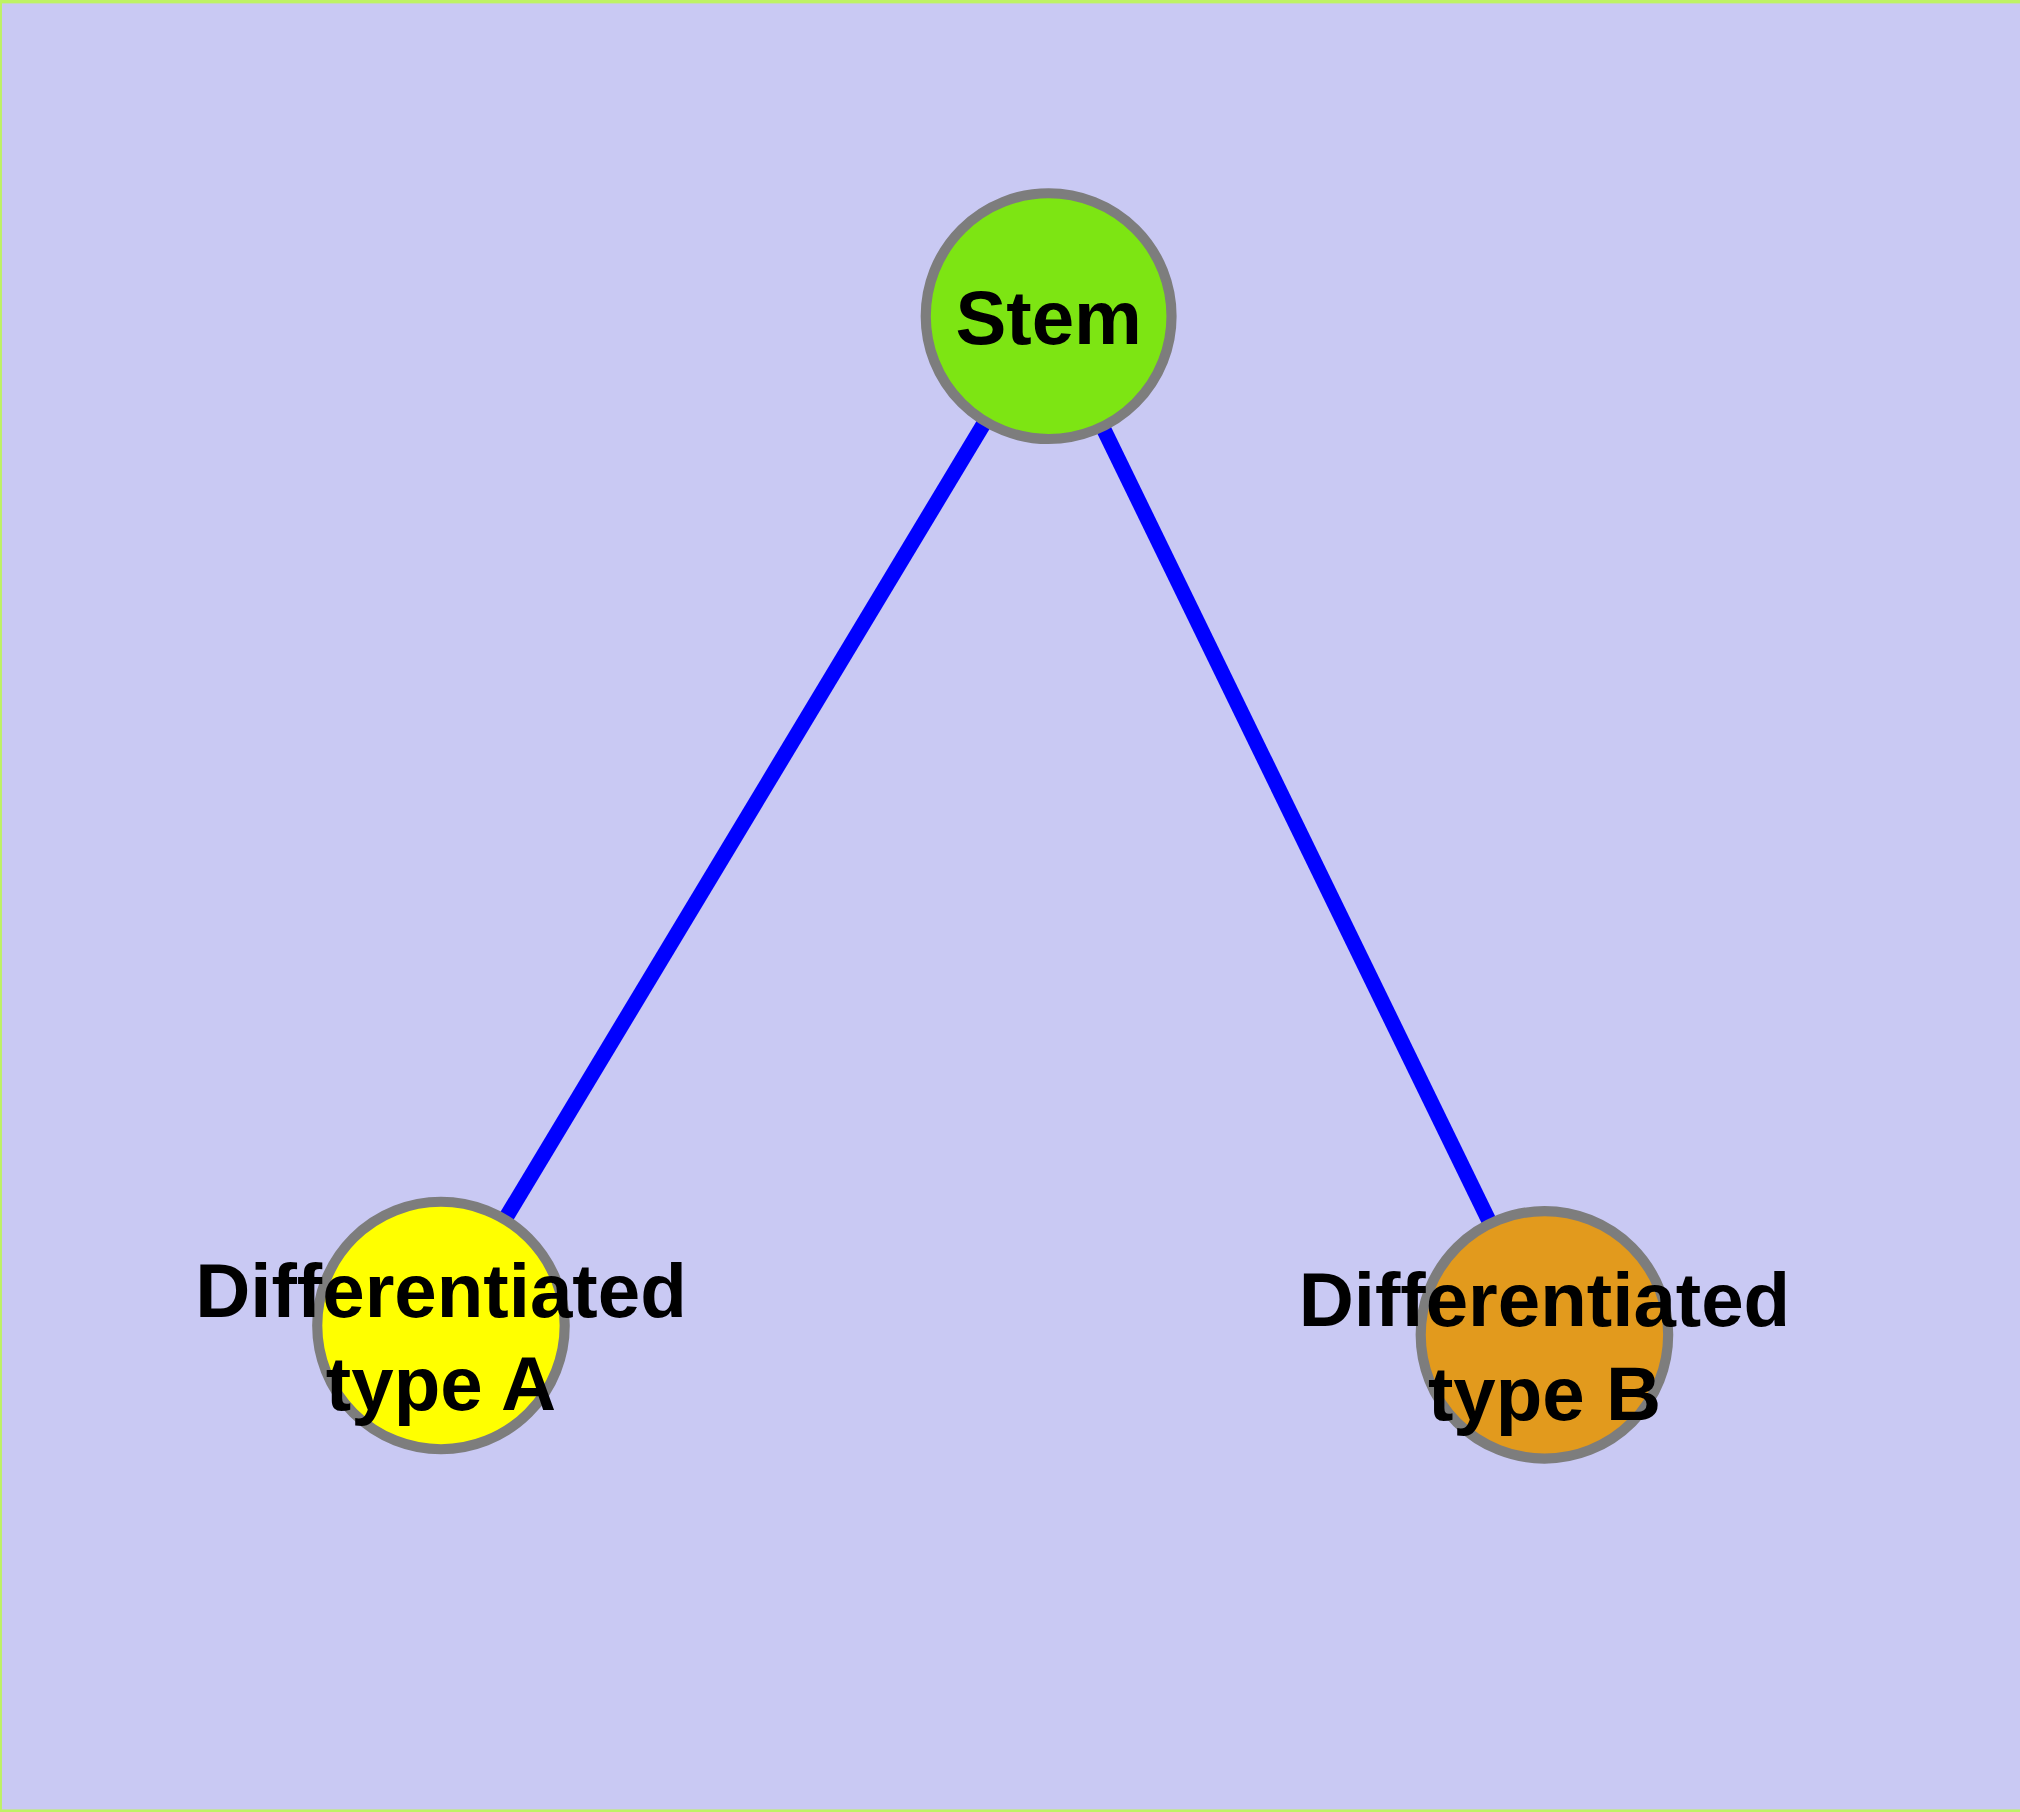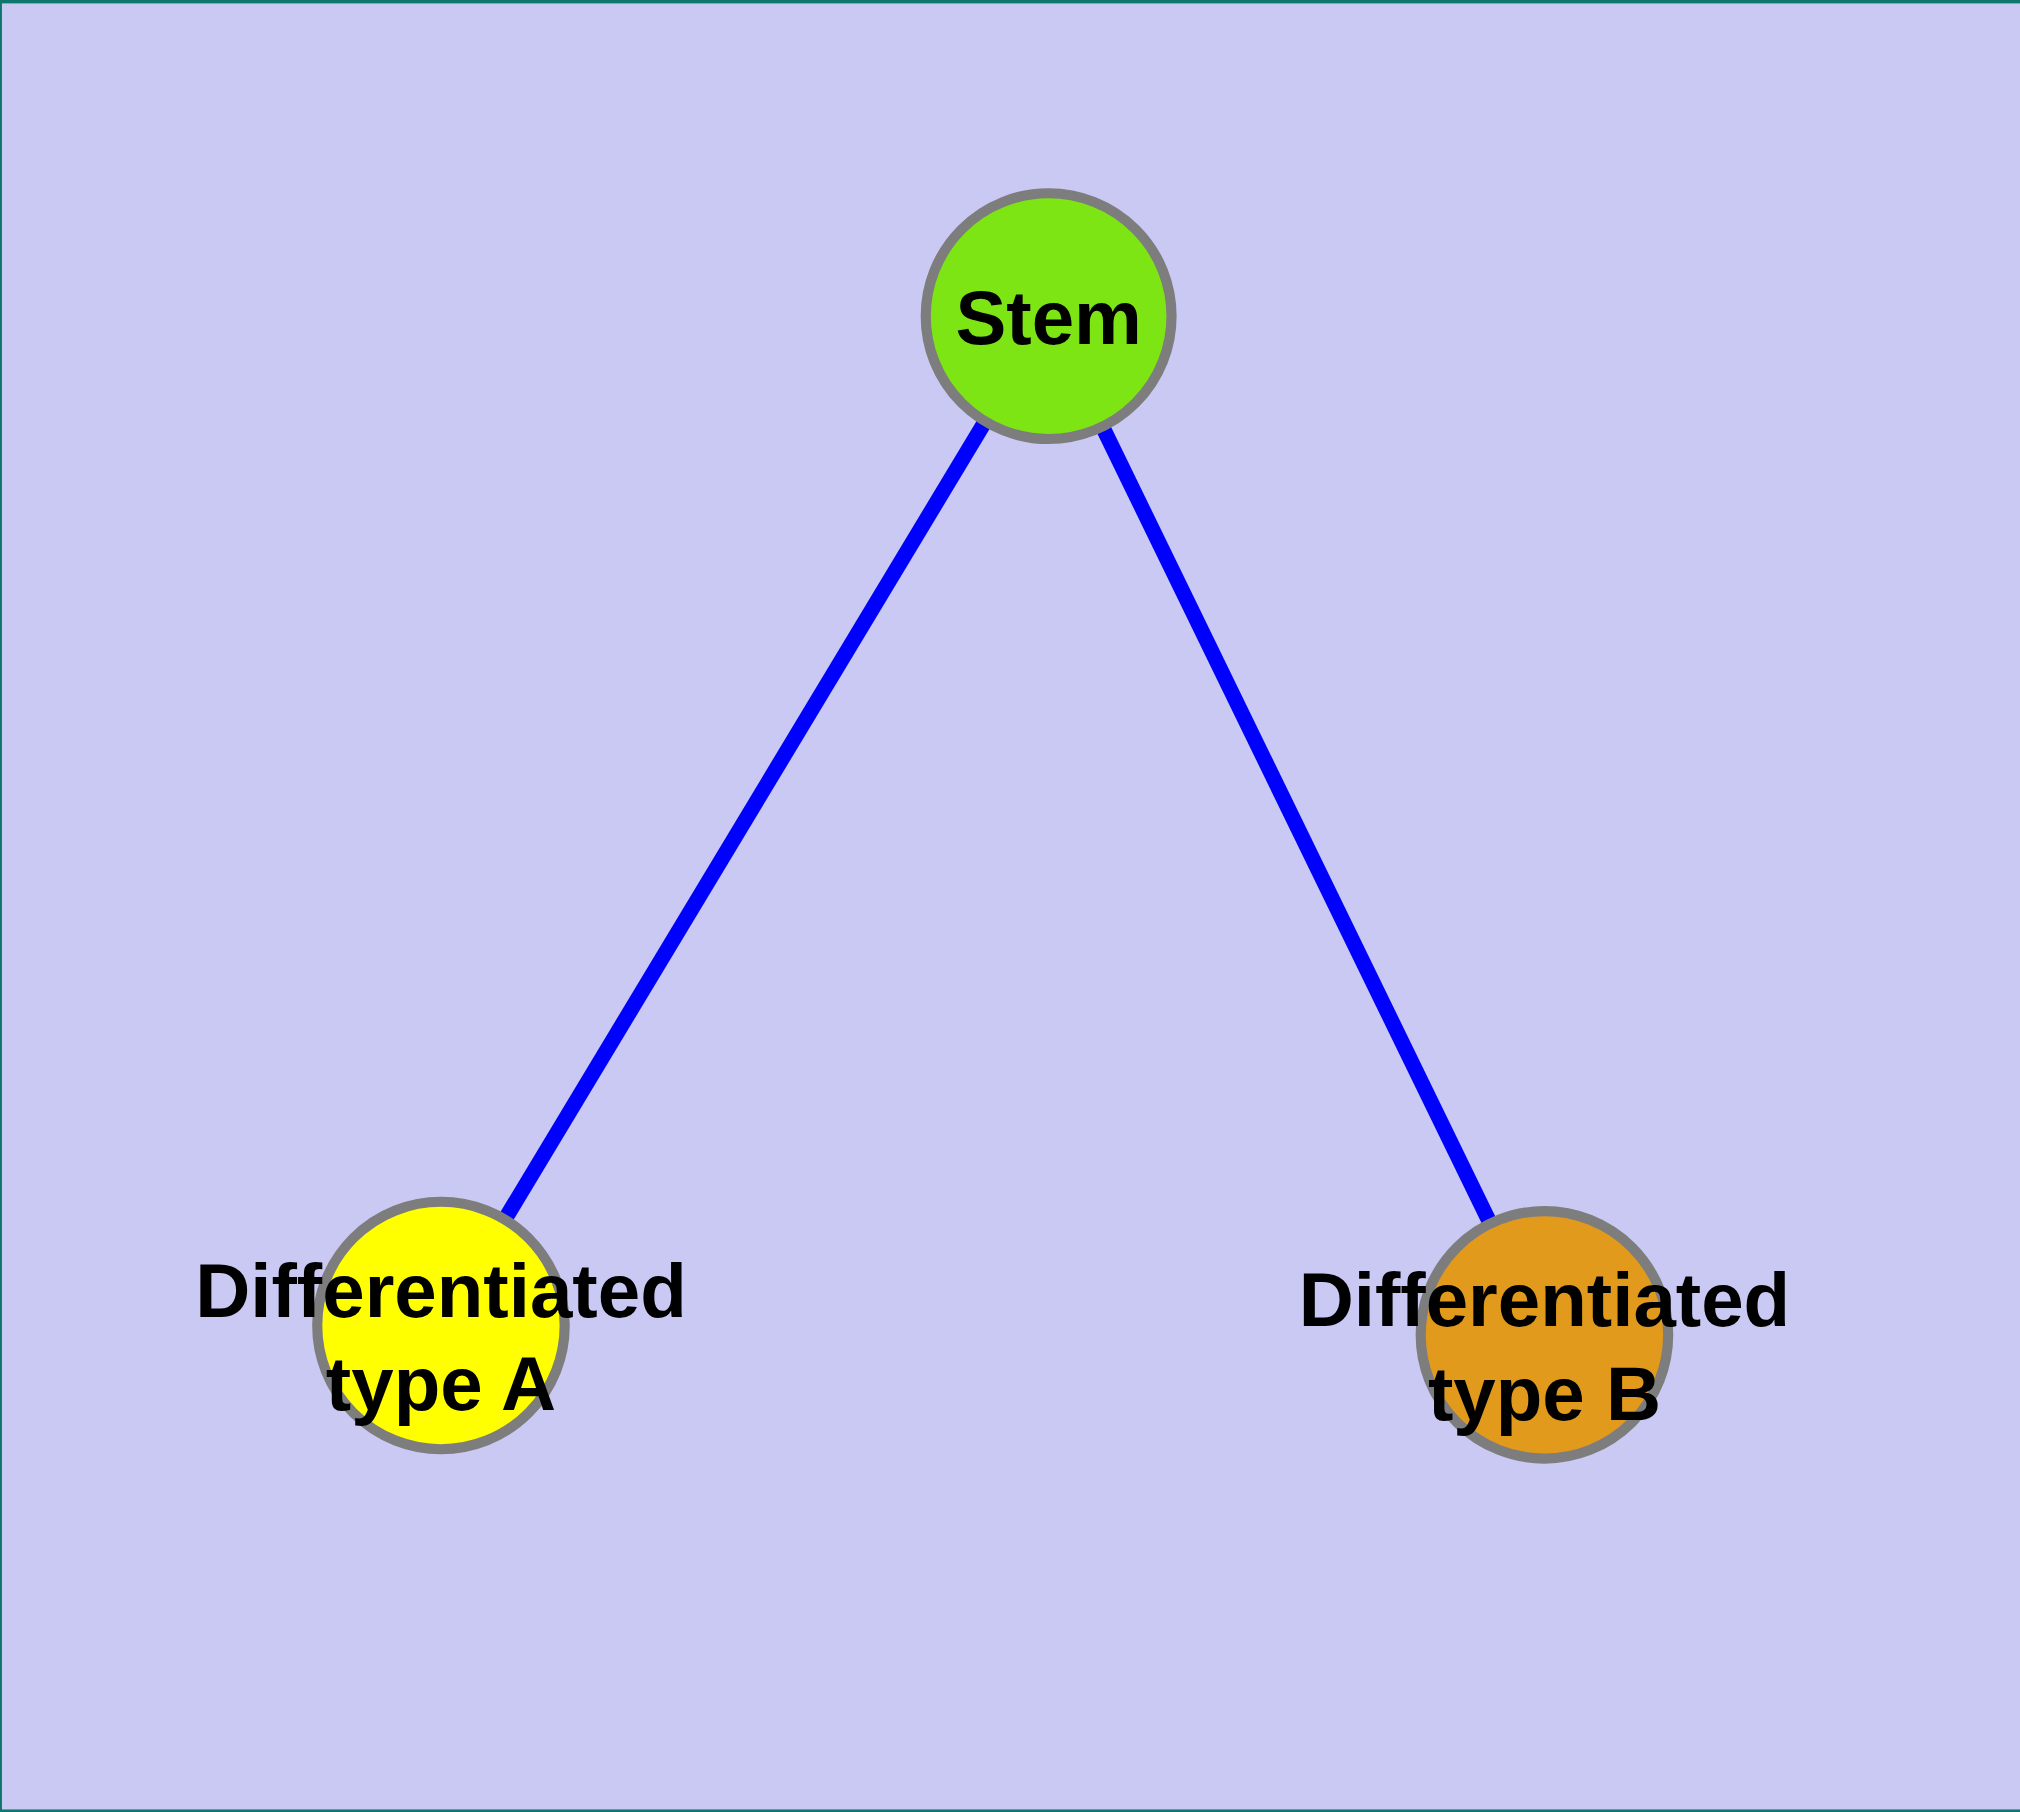--- a/index.html
+++ b/index.html
@@ -6,21 +6,21 @@
     margin: 0;
     padding: 0;
     background: #ffffff;
     width: 100%;
     height: 100%;
   }
   .figure-wrap {
     width: 2021px;
     height: 1812px;
     position: relative;
-    background: #0f766e;
+    background: #bef264;
   }
   svg {
     display: block;
     width: 100%;
     height: 100%;
   }
   .edge {
     fill: none;
     stroke-linecap: butt;
   }

